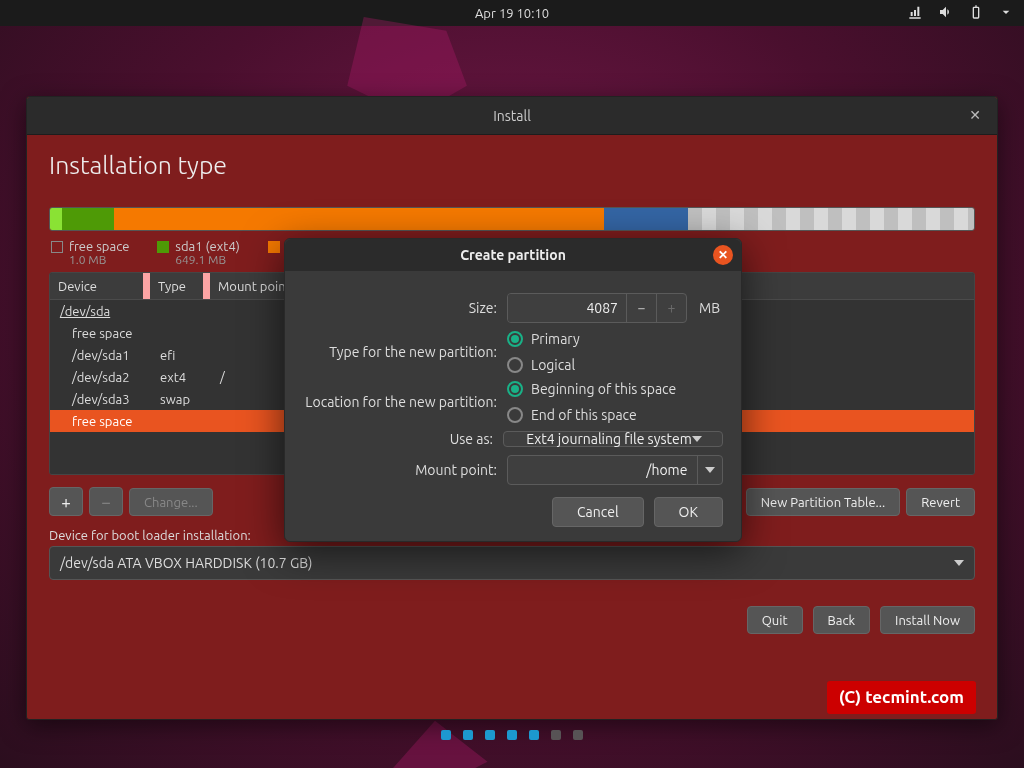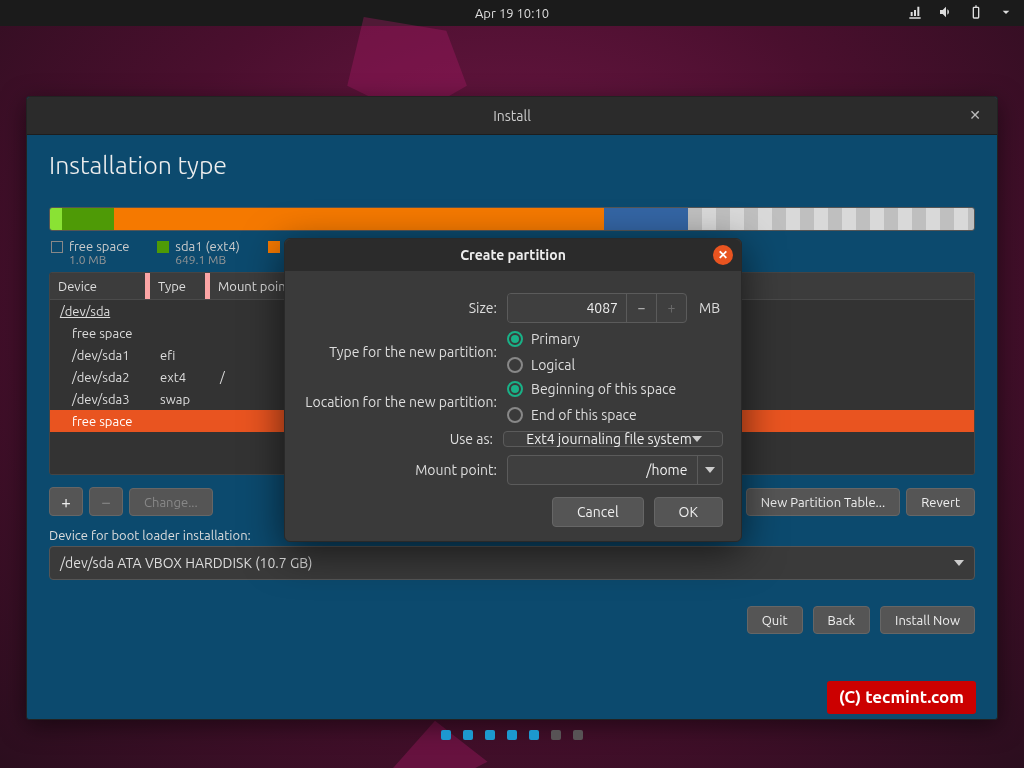--- a/index.html
+++ b/index.html
@@ -23,21 +23,21 @@
   .tray svg { width:16px; height:16px; fill:#ddd; }
 
   
   .bgshape { position:absolute; opacity:.35; pointer-events:none; }
   .bgshape.top { left:330px; top:10px; width:150px; height:110px; }
   .bgshape.bot { left:370px; top:715px; width:130px; height:70px; }
 
   
   .install-window {
     position:absolute; left:26px; top:96px; right:26px; bottom:48px;
-    background:#0c4a6e; border-radius:3px; border:1px solid #222;
+    background:#7f1d1d; border-radius:3px; border:1px solid #222;
     box-shadow:0 6px 24px rgba(0,0,0,.5);
     display:flex; flex-direction:column;
   }
   .win-titlebar {
     height:38px; background:#2b2b2b; border-bottom:1px solid #1d1d1d;
     display:flex; align-items:center; justify-content:center; color:#ccc; font-size:14px;
     position:relative; border-radius:3px 3px 0 0;
   }
   .win-close { position:absolute; right:12px; top:8px; width:20px; height:20px;
     display:flex; align-items:center; justify-content:center; color:#bbb; cursor:pointer; }
@@ -63,21 +63,21 @@
   .swatch.none { background:transparent; }
   .swatch.green{ background:#4e9a06; border-color:#4e9a06; }
   .swatch.orange{ background:#f57900; border-color:#f57900; }
   .legend .lbl { color:#ccc; }
   .legend .sub { display:block; color:#969696; font-size:12px; }
 
   
   .tablewrap { border:1px solid #454545; border-radius:3px; background:#333; overflow:hidden; }
   .thead, .trow { display:grid; grid-template-columns: 100px 60px 120px 1fr; }
   .thead { background:#3c3c3c; border-bottom:1px solid #4b4b4b; }
-  .thead > div { padding:6px 8px; color:#ddd; font-size:13px; border-right:5px solid #fca5a5; }
+  .thead > div { padding:6px 8px; color:#ddd; font-size:13px; border-right:7px solid #fca5a5; }
   .thead > div:last-child{ border-right:none; }
   .tbody .trow > div { padding:4px 10px; color:#ddd; font-size:13px; }
   .trow.lvl1 > div:first-child { padding-left:10px;text-decoration:underline; }
   .trow.lvl2 > div:first-child { padding-left:22px; }
   .trow.sel { background:#e95420; color:#fff; }
   .trow.sel > div { color:#fff; }
   .tbody { min-height:150px; }
   .table-footer-gap { height:24px; background:#333; }
 
   

